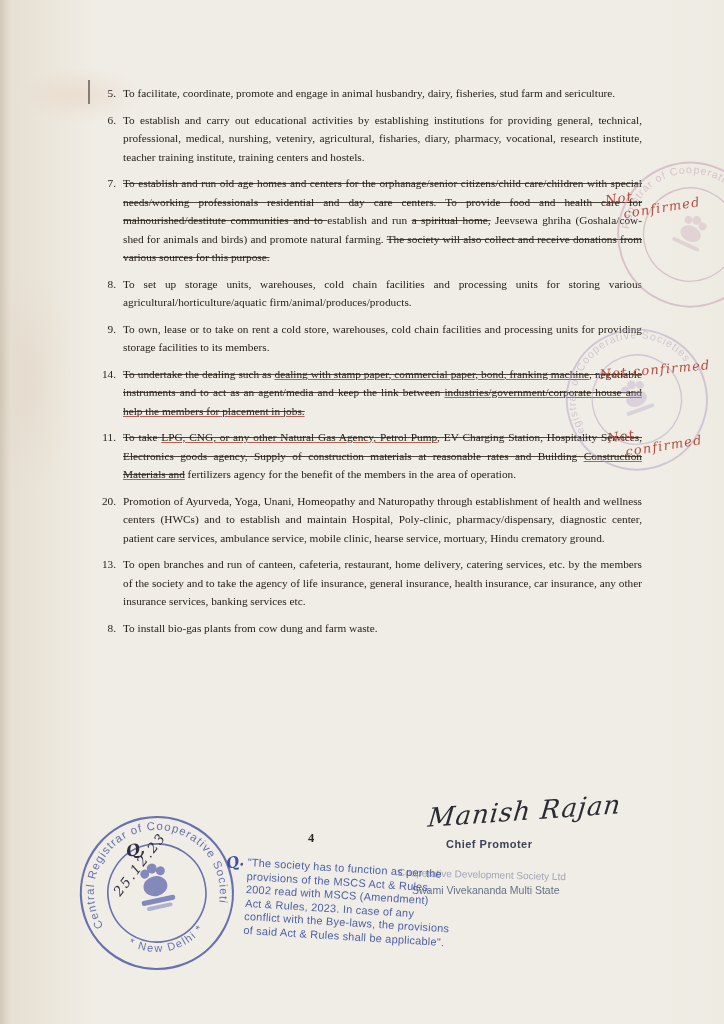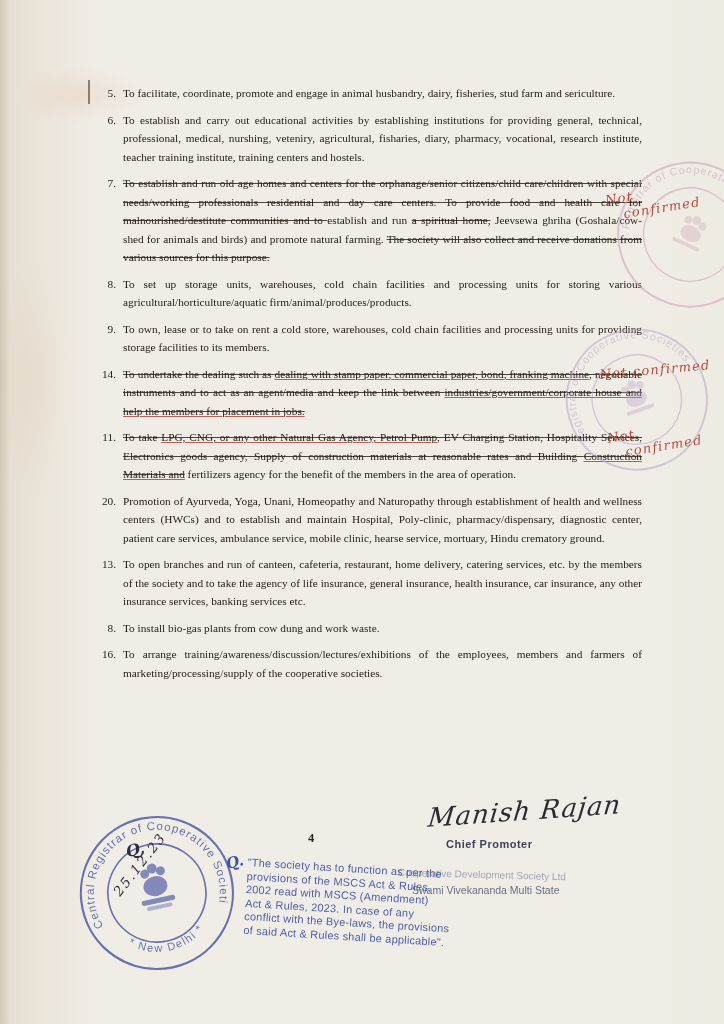--- a/index.html
+++ b/index.html
@@ -93,25 +93,21 @@
       <div class="item">
         <span class="num">20.</span>
         <span class="body"><span>Promotion of Ayurveda, Yoga, Unani, Homeopathy and Naturopathy through establishment of health and wellness centers (HWCs) and to establish and maintain Hospital, Poly-clinic, pharmacy/dispensary, diagnostic center, patient care services, ambulance service, mobile clinic, hearse service, mortuary, Hindu crematory ground.</span></span>
       </div>
       <div class="item">
         <span class="num">13.</span>
         <span class="body"><span>To open branches and run of canteen, cafeteria, restaurant, home delivery, catering services, etc. by the members of the society and to take the agency of life insurance, general insurance, health insurance, car insurance, any other insurance services, banking services etc.</span></span>
       </div>
       <div class="item">
         <span class="num">8.</span>
-        <span class="body"><span>To install bio-gas plants from cow dung and work waste.</span></span>
-      </div>
-      <div class="item">
-        <span class="num">16.</span>
-        <span class="body"><span>To arrange training/awareness/discussion/lectures/exhibitions of the employees, members and farmers of marketing/processing/supply of the cooperative societies.</span></span>
+        <span class="body"><span>To install bio-gas plants from cow dung and farm waste.</span></span>
       </div>
     </div>
 
   <div class="stamp" style="left:605px;top:150px;width:170px;height:170px;transform:rotate(25deg);opacity:.55;">
     <svg width="170" height="170" viewBox="0 0 170 175">
       <circle cx="85" cy="87" r="74" fill="none" stroke="#c79fb4" stroke-width="2"></circle>
       <circle cx="85" cy="87" r="48" fill="none" stroke="#c79fb4" stroke-width="1.4"></circle>
       <path id="rp2a" d="M 25.8,108.5 A 63,63 0 1 1 144.2,108.5" fill="none"></path>
       <text font-size="11" letter-spacing="1" fill="#c79fb4" font-family="Liberation Sans, sans-serif">
         <textPath href="#rp2a">Registrar of Cooperative Societies</textPath>

